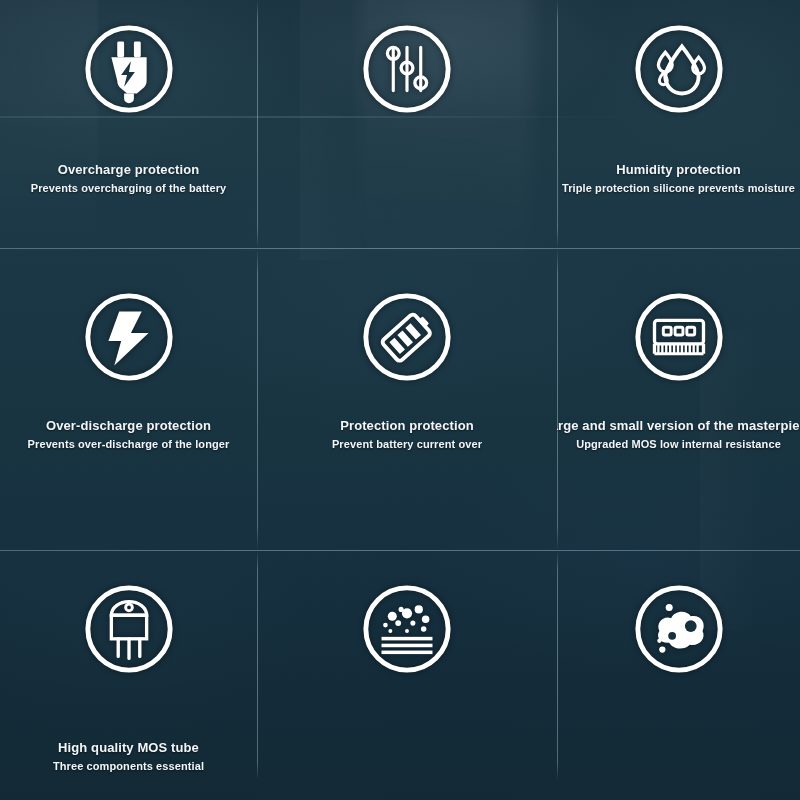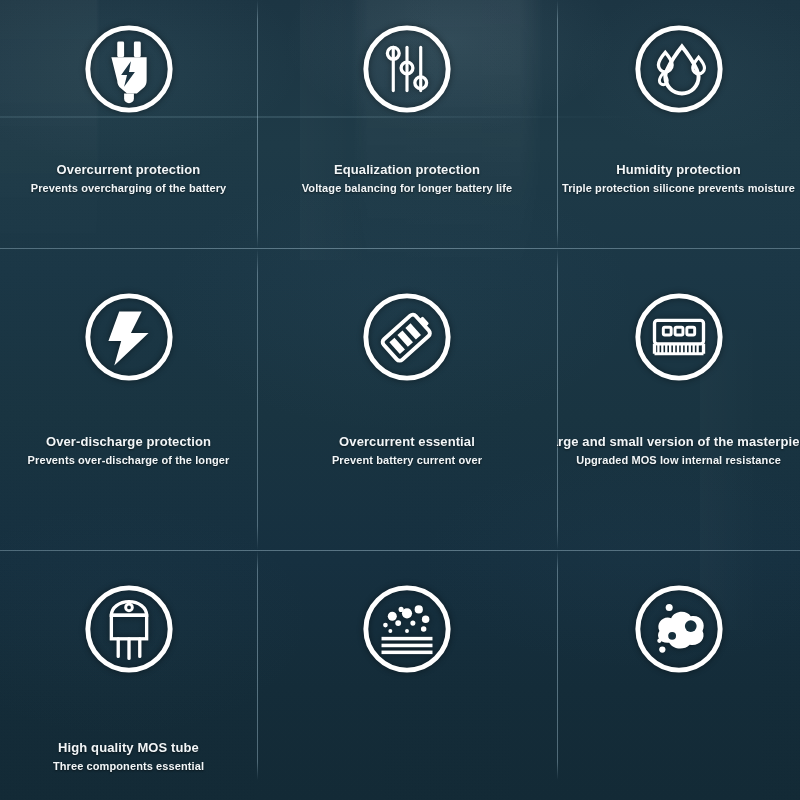--- a/index.html
+++ b/index.html
@@ -144,21 +144,21 @@
     white-space: nowrap;
   }
   .caption-title { font-size: 13px; letter-spacing: 0.1px; }
   .caption-sub   { font-size: 11px; letter-spacing: 0.1px; }
 
   
   .row1 .icon-wrap { margin-top: 20px; }
   .row1 .caption   { margin-top: 42px; }
 
   .row2 .icon-wrap { margin-top: 40px; }
-  .row2 .caption   { margin-top: 46px; }
+  .row2 .caption   { margin-top: 30px; }
 
   .row3 .icon-wrap { margin-top: 30px; }
   .row3 .caption   { margin-top: 60px; }
 </style>
 </head>
 <body>
 
 <div id="bg-base"></div>
 <div id="bg-blotches"></div>
 <div id="bg-streaks"></div>
@@ -185,40 +185,36 @@
       <svg width="98" height="98" viewBox="0 0 100 100" aria-hidden="true">
         <circle cx="50" cy="50" r="42" fill="none" stroke="#ffffff" stroke-width="5"></circle>
         <rect x="38" y="22" width="7" height="16" rx="1.5" fill="#ffffff"></rect>
         <rect x="55" y="22" width="7" height="16" rx="1.5" fill="#ffffff"></rect>
         <path d="M32 38 h36 v24 a10 10 0 0 1 -4 8 l-6 5 h-10 l-6 -5 a10 10 0 0 1 -4 -8 z" fill="#ffffff"></path>
         <path d="M52 42 l-10 14 h6 l-3 12 l11 -15 h-6 z" fill="#1c3543"></path>
         <path d="M45 75 h10 v5 a5 5 0 0 1 -5 5 a5 5 0 0 1 -5 -5 z" fill="#ffffff"></path>
       </svg>
     </div>
     <div class="caption">
-      <div class="caption-title">Overcurrent protection</div>
+      <div class="caption-title">Overcharge protection</div>
       <div class="caption-sub">Prevents overcharging of the battery</div>
     </div>
   </div>
 
   <div class="feature-cell row1">
     <div class="icon-wrap">
       <svg width="98" height="98" viewBox="0 0 100 100" aria-hidden="true">
         <circle cx="50" cy="50" r="42" fill="none" stroke="#ffffff" stroke-width="5"></circle>
         <line x1="36" y1="28" x2="36" y2="72" stroke="#ffffff" stroke-width="3.2" stroke-linecap="round"></line>
         <line x1="50" y1="28" x2="50" y2="72" stroke="#ffffff" stroke-width="3.2" stroke-linecap="round"></line>
         <line x1="64" y1="28" x2="64" y2="72" stroke="#ffffff" stroke-width="3.2" stroke-linecap="round"></line>
         <circle cx="36" cy="34" r="6" fill="none" stroke="#ffffff" stroke-width="3.4"></circle>
         <circle cx="50" cy="49" r="6" fill="none" stroke="#ffffff" stroke-width="3.4"></circle>
         <circle cx="64" cy="64" r="6" fill="none" stroke="#ffffff" stroke-width="3.4"></circle>
       </svg>
-    </div>
-    <div class="caption">
-      <div class="caption-title">Equalization protection</div>
-      <div class="caption-sub">Voltage balancing for longer battery life</div>
     </div>
   </div>
 
   <div class="feature-cell row1">
     <div class="icon-wrap">
       <svg width="98" height="98" viewBox="0 0 100 100" aria-hidden="true">
         <circle cx="50" cy="50" r="42" fill="none" stroke="#ffffff" stroke-width="5"></circle>
         <path d="M53 27 C53 27 70 48 70 58 A17 17 0 0 1 36 58 C36 48 53 27 53 27 Z" fill="none" stroke="#ffffff" stroke-width="4"></path>
         <path d="M36 33 C36 33 43 41 43 46 A7 7 0 0 1 29 46 C29 41 36 33 36 33 Z" fill="none" stroke="#ffffff" stroke-width="3.4"></path>
         <path d="M70 38 C70 38 76 45 76 49 A6 6 0 0 1 64 49 C64 45 70 38 70 38 Z" fill="none" stroke="#ffffff" stroke-width="3.2"></path>
@@ -251,21 +247,21 @@
         <g transform="rotate(-42 50 50)">
           <rect x="27" y="36" width="44" height="28" rx="4" fill="none" stroke="#ffffff" stroke-width="4"></rect>
           <rect x="71" y="45" width="5" height="10" rx="1.5" fill="#ffffff"></rect>
           <rect x="33" y="42" width="7" height="16" fill="#ffffff"></rect>
           <rect x="44" y="42" width="7" height="16" fill="#ffffff"></rect>
           <rect x="55" y="42" width="7" height="16" fill="#ffffff"></rect>
         </g>
       </svg>
     </div>
     <div class="caption">
-      <div class="caption-title">Overcurrent essential</div>
+      <div class="caption-title">Protection protection</div>
       <div class="caption-sub">Prevent battery current over</div>
     </div>
   </div>
 
   <div class="feature-cell row2">
     <div class="icon-wrap">
       <svg width="98" height="98" viewBox="0 0 100 100" aria-hidden="true">
         <circle cx="50" cy="50" r="42" fill="none" stroke="#ffffff" stroke-width="5"></circle>
         <rect x="25" y="33" width="50" height="24" rx="3" fill="none" stroke="#ffffff" stroke-width="3.4"></rect>
         <rect x="34" y="40" width="8" height="8" rx="1.5" fill="none" stroke="#ffffff" stroke-width="3"></rect>

